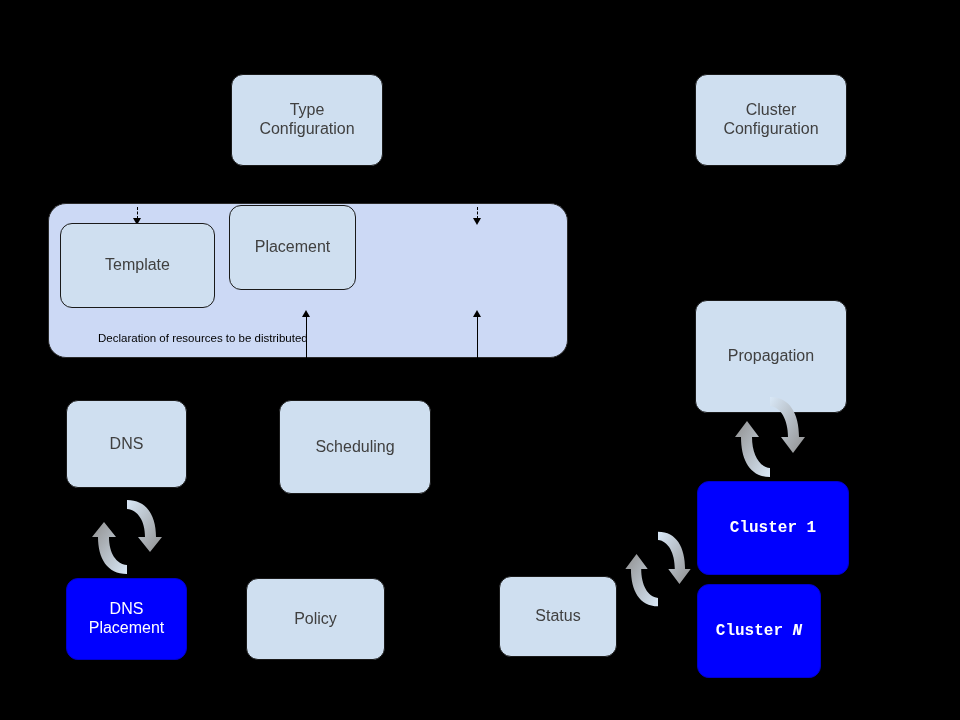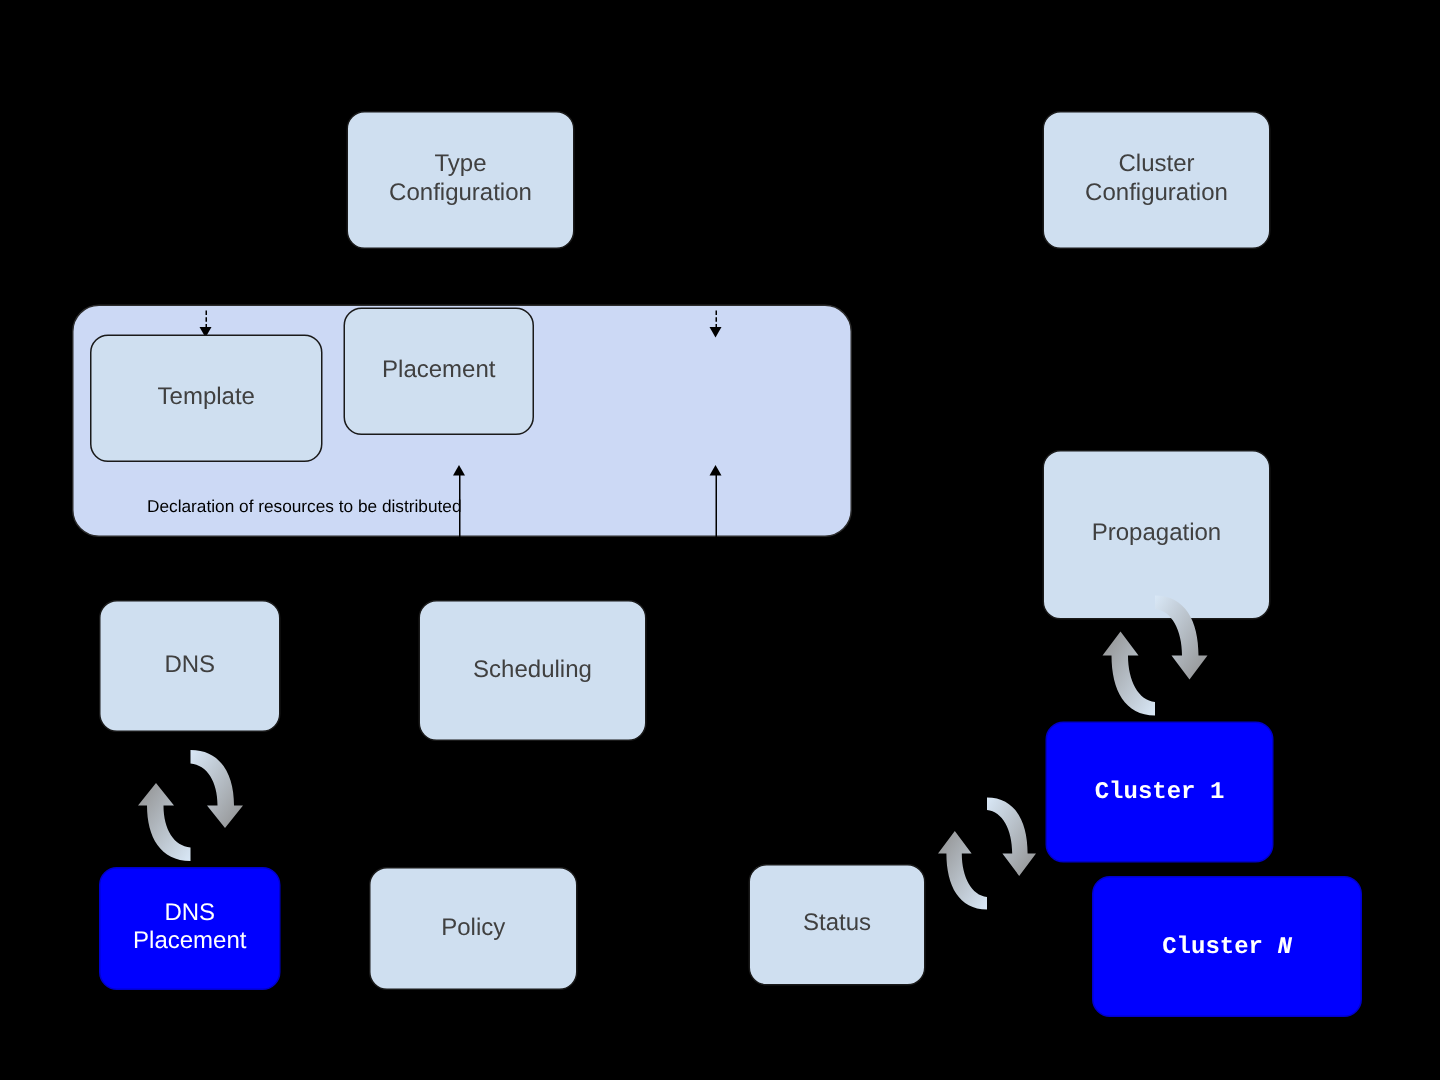--- a/index.html
+++ b/index.html
@@ -198,21 +198,21 @@
       <path d="M37 85 C17 85 8 68 8 45 L2 45 L14 29 L26 45 L19 45 C19 62 26 75 37 76 Z" fill="url(#gD)"></path>
     </svg>
   </div>
 
   <div class="node box-blue bold" style="left:697px; top:481px; width:152px; height:94px;">
     <div>
       <span>Cluster </span><span>1</span>
     </div>
   </div>
 
-  <div class="node box-blue bold" style="left:697px; top:584px; width:180px; height:94px;margin-left:31px;">
+  <div class="node box-blue bold" style="left:697px; top:584px; width:124px; height:94px;">
     <div>
       <span>Cluster </span><span class="ital">N</span>
     </div>
   </div>
 
   <div class="node box-light" style="left:499px; top:528px; width:118px; height:81px;margin-top:48px;">
     <span>Status</span>
   </div>
 
   <div class="sync-icon" style="left:623px; top:527px; width:70px; height:84px;">

